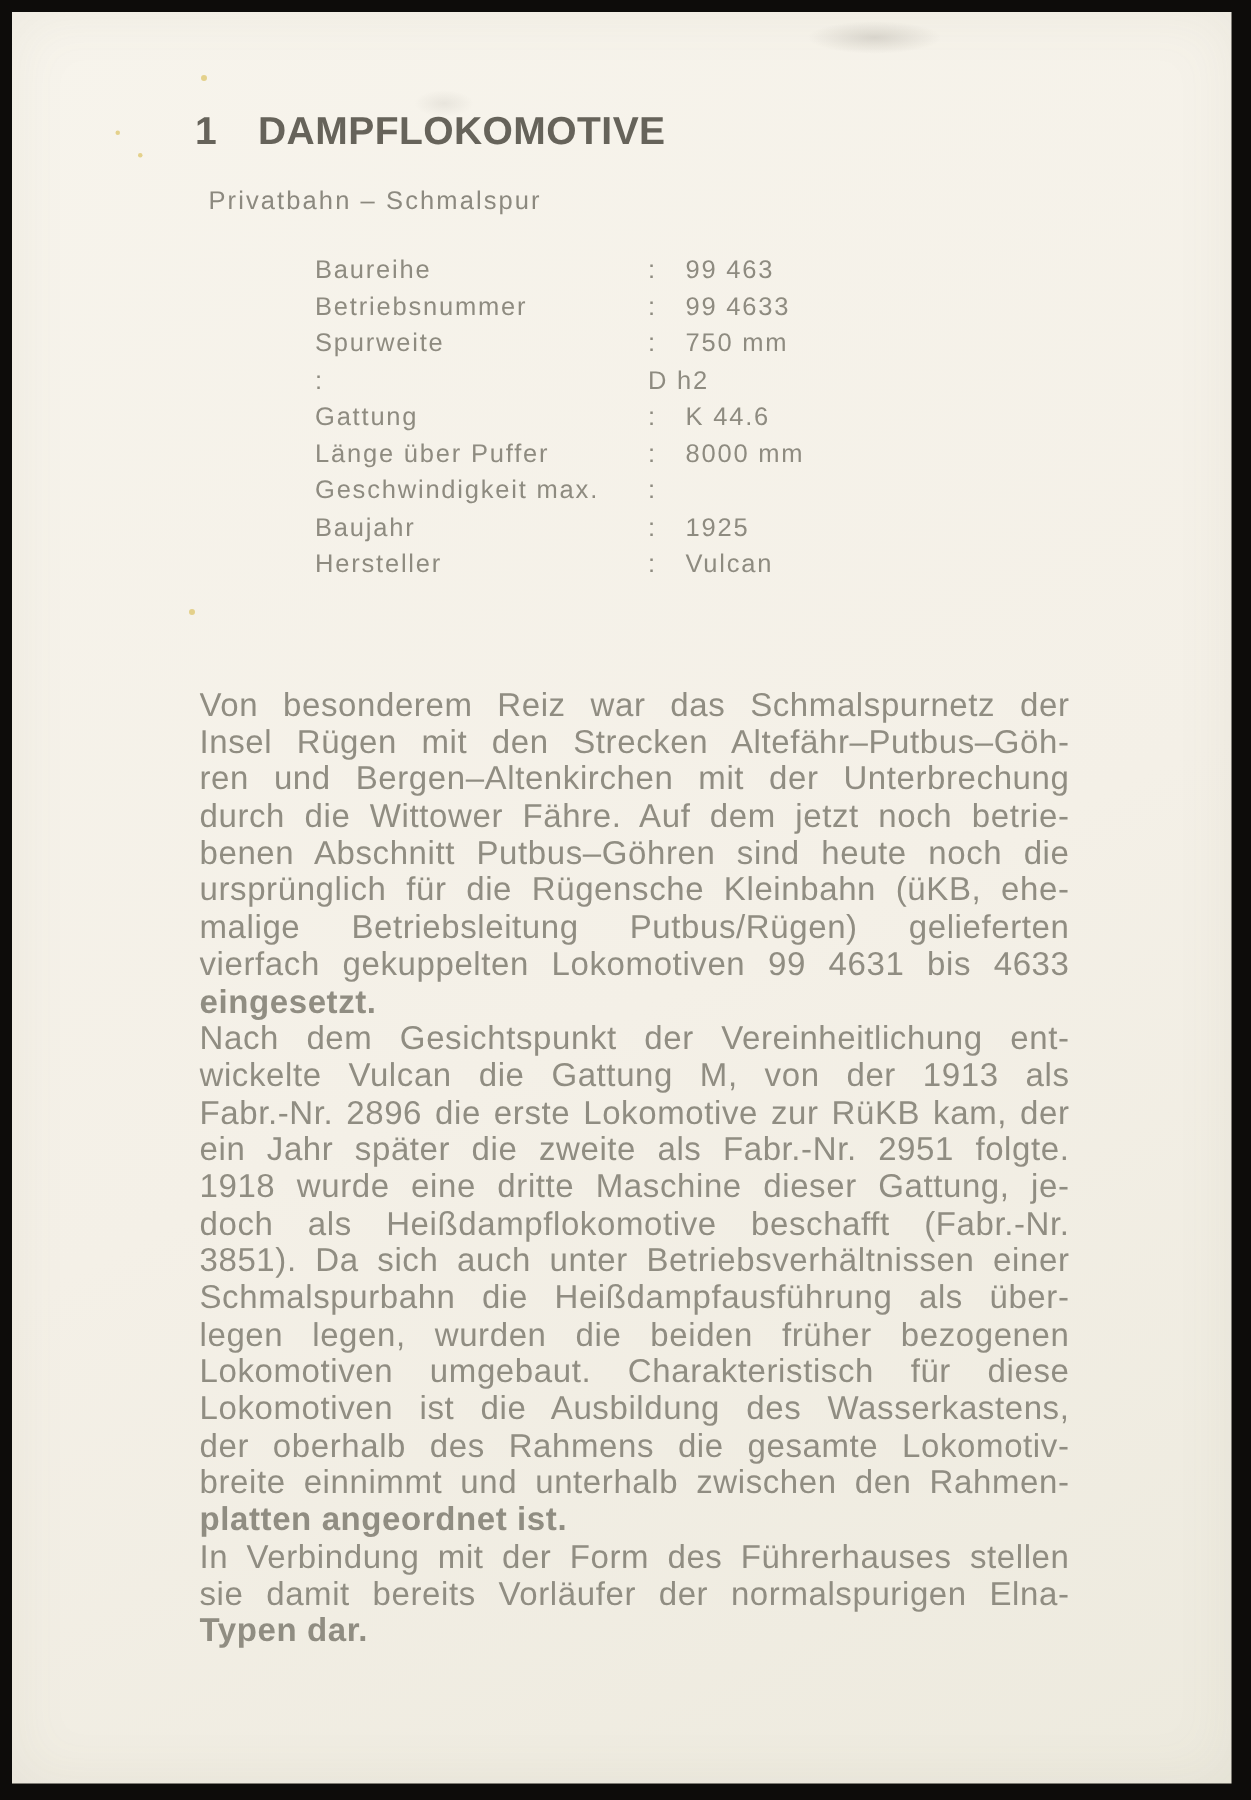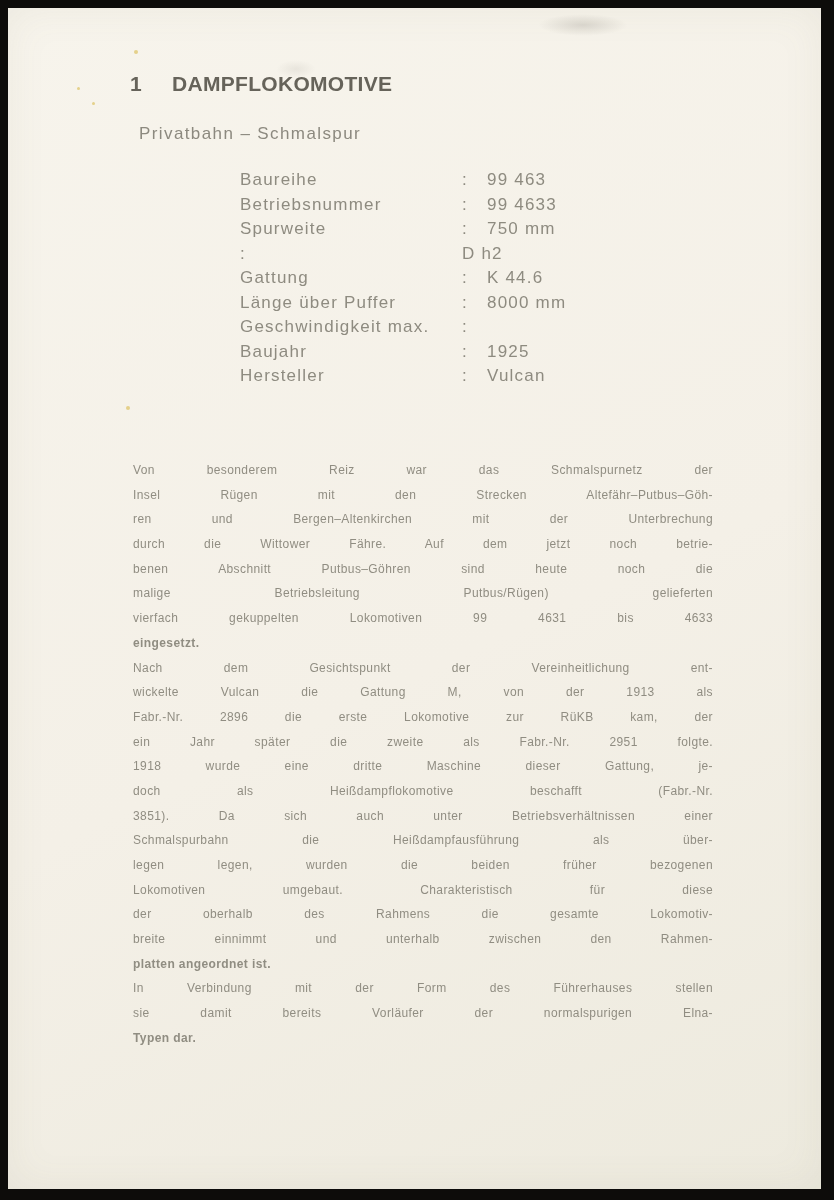--- a/index.html
+++ b/index.html
@@ -15,55 +15,54 @@
   }
   .card {
     position: absolute;
     left: 8px; top: 8px; right: 13px; bottom: 11px;
     background: linear-gradient(155deg, #f7f4ec 0%, #f4f0e7 55%, #edeade 100%);
     box-shadow: inset 0 0 40px rgba(120,110,90,0.08);
   }
   .heading {
     position: absolute;
     left: 122px; top: 64px;
-    font-size: 21px; font-weight: bold;
+    font-size: 26px; font-weight: bold;
     letter-spacing: 0.3px;
     color: #66635a;
     white-space: nowrap;
   }
   .heading .num { display: inline-block; width: 42px; font-weight: bold; }
   .subtitle {
     position: absolute;
     left: 131px; top: 116px;
     font-size: 17px;
     letter-spacing: 1.4px;
     color: #8c897f;
     white-space: nowrap;
   }
   .specs {
     position: absolute;
     left: 202px; top: 160px;
     width: 430px;
     color: #8e8b80;
     font-size: 17px;
     letter-spacing: 1.2px;
-    margin-left: 30px;
   }
   .spec-row {
     display: grid;
     grid-template-columns: 222px 25px auto;
     height: 24.5px; line-height: 24.5px;
     white-space: nowrap;
   }
   .bodytext {
     position: absolute;
     left: 125px; top: 450px;
     width: 580px;
     color: #908d82;
-    font-size: 12px;
+    font-size: 22px;
     letter-spacing: 0.4px;
   }
   .body-line {
     height: 24.7px; line-height: 24.7px;
     text-align: justify;
     text-align-last: justify;
     white-space: normal;
     overflow: hidden;
   }
   .body-line.para-end {
@@ -140,33 +139,35 @@
           <span class="spec-value">Vulcan</span>
         </div>
       </div>
 
     <div class="bodytext" id="body-text">
         <div class="body-line">Von besonderem Reiz war das Schmalspurnetz der</div>
         <div class="body-line">Insel Rügen mit den Strecken Altefähr–Putbus–Göh-</div>
         <div class="body-line">ren und Bergen–Altenkirchen mit der Unterbrechung</div>
         <div class="body-line">durch die Wittower Fähre. Auf dem jetzt noch betrie-</div>
         <div class="body-line">benen Abschnitt Putbus–Göhren sind heute noch die</div>
+        <div class="body-line">ursprünglich für die Rügensche Kleinbahn (üKB, ehe-</div>
         <div class="body-line">malige Betriebsleitung Putbus/Rügen) gelieferten</div>
         <div class="body-line">vierfach gekuppelten Lokomotiven 99 4631 bis 4633</div>
         <div class="body-line para-end">eingesetzt.</div>
         <div class="body-line">Nach dem Gesichtspunkt der Vereinheitlichung ent-</div>
         <div class="body-line">wickelte Vulcan die Gattung M, von der 1913 als</div>
         <div class="body-line">Fabr.-Nr. 2896 die erste Lokomotive zur RüKB kam, der</div>
         <div class="body-line">ein Jahr später die zweite als Fabr.-Nr. 2951 folgte.</div>
         <div class="body-line">1918 wurde eine dritte Maschine dieser Gattung, je-</div>
         <div class="body-line">doch als Heißdampflokomotive beschafft (Fabr.-Nr.</div>
         <div class="body-line">3851). Da sich auch unter Betriebsverhältnissen einer</div>
         <div class="body-line">Schmalspurbahn die Heißdampfausführung als über-</div>
         <div class="body-line">legen legen, wurden die beiden früher bezogenen</div>
         <div class="body-line">Lokomotiven umgebaut. Charakteristisch für diese</div>
+        <div class="body-line">Lokomotiven ist die Ausbildung des Wasserkastens,</div>
         <div class="body-line">der oberhalb des Rahmens die gesamte Lokomotiv-</div>
         <div class="body-line">breite einnimmt und unterhalb zwischen den Rahmen-</div>
         <div class="body-line para-end">platten angeordnet ist.</div>
         <div class="body-line">In Verbindung mit der Form des Führerhauses stellen</div>
         <div class="body-line">sie damit bereits Vorläufer der normalspurigen Elna-</div>
         <div class="body-line para-end">Typen dar.</div>
       </div>
 
     <div class="smudge" style="left: 530px; top: 6px; width: 90px; height: 22px;"></div>
     <div class="smudge" style="left: 268px; top: 52px; width: 40px; height: 18px; opacity: 0.5;"></div>

